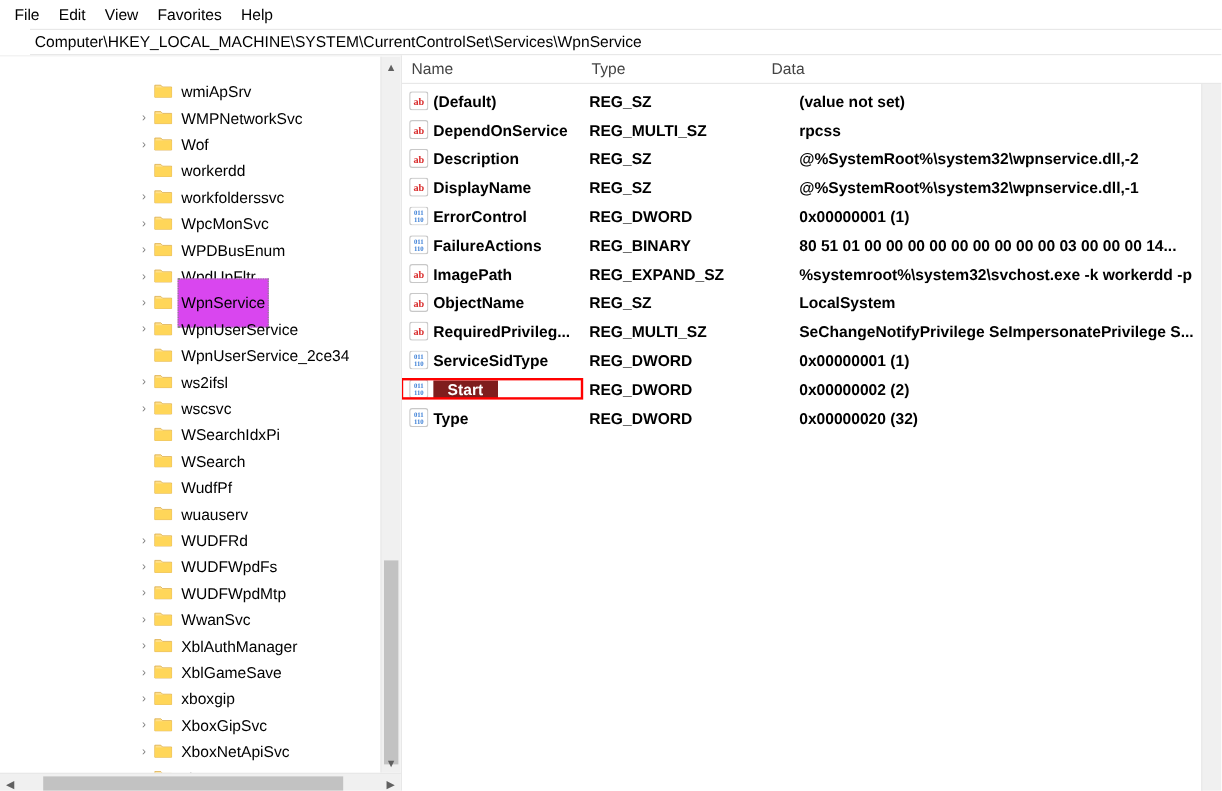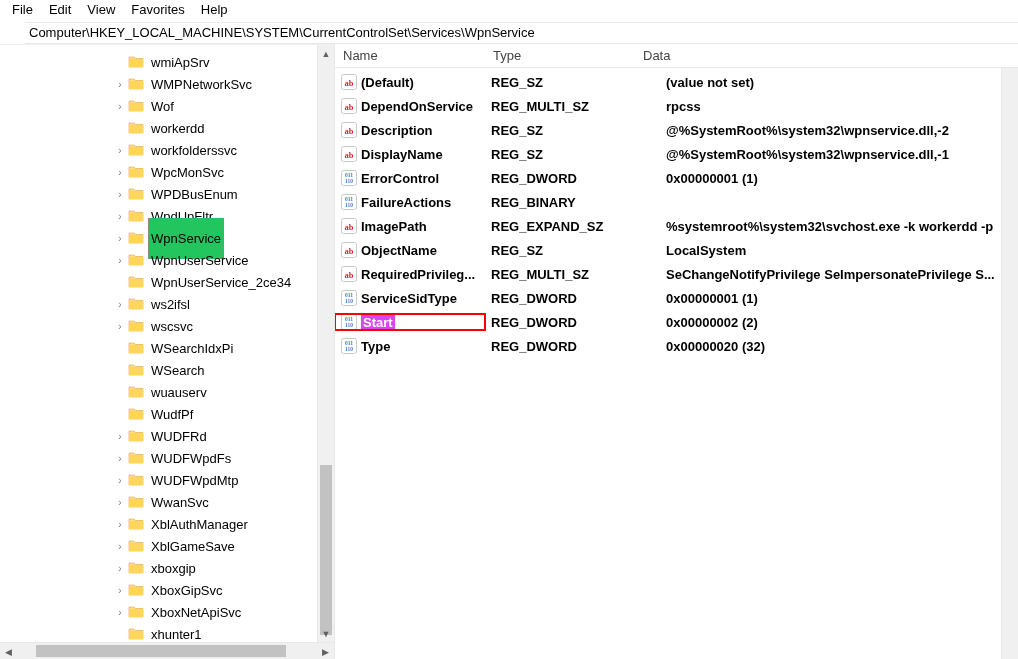--- a/index.html
+++ b/index.html
@@ -8,22 +8,22 @@
     width: 1018px; height: 659px;
     font-family: "Segoe UI", Tahoma, sans-serif;
     font-size: 13px;
     background: #fff;
     color: #000;
     overflow: hidden;
   }
   .menu-bar {
     height: 22px;
     display: flex;
-    align-items: flex-start;
-    padding: 0 4px;
+    align-items: center;
+    padding: 12px 4px;
     gap: 0;
   }
   .menu-bar .menu-item {
     padding: 2px 8px;
     cursor: default;
   }
   .address-bar {
     height: 22px;
     padding: 2px 4px;
     border-top: 1px solid #e8e8e8;
@@ -45,21 +45,21 @@
     flex-direction: column;
   }
   .tree-scroll {
     flex: 1;
     overflow: hidden;
     position: relative;
     border-top: 1px solid #f0f0f0;
   }
   .tree-list {
     position: absolute;
-    top: 4px; left: 0; right: 0;
+    top: 16px; left: 0; right: 0;
     padding-top: 2px;
   }
   .tree-row {
     display: flex;
     align-items: center;
     height: 22px;
     padding-left: 112px;
     white-space: nowrap;
   }
   .tree-row .chevron {
@@ -71,21 +71,21 @@
   .tree-row .chevron.empty { visibility: hidden; }
   .tree-row .folder-icon {
     width: 16px; height: 16px;
     margin-right: 4px;
     flex: 0 0 16px;
   }
   .tree-row .label {
     padding: 1px 3px;
   }
   .tree-row.selected .label {
-    background: #22c55e;
+    background: #d946ef;
     border: 1px dotted #888;
     padding: 12px 2px;
   }
   .tree-vscroll {
     position: absolute;
     right: 0; top: 0;
     width: 17px; height: 100%;
     background: #f0f0f0;
     border-left: 1px solid #e8e8e8;
   }
@@ -178,23 +178,23 @@
     white-space: nowrap;
   }
   .list-row .type-cell { width: 150px; flex: 0 0 150px; }
   .list-row .data-cell { flex: 1; margin-left: 25px; }
 
   .list-row.highlighted .icon-cell {
     outline: 2px solid #ff0000;
     outline-offset: -1px;
   }
   .list-row.highlighted .name-text span {
-    background: #d946ef;
+    background: #7f1d1d;
     color: #fff;
-    padding: 1px 2px;
+    padding: 1px 12px;
     text-align: center;
   }
 
   .list-vscroll {
     position: absolute;
     right: 0; top: 24px;
     width: 17px; bottom: 0;
     background: #f0f0f0;
     border-left: 1px solid #e8e8e8;
   }
@@ -338,28 +338,28 @@
             <svg class="folder-icon" viewBox="0 0 16 16">
               <use href="#folder-svg"></use>
             </svg>
             <span class="label">WSearch</span>
           </div>
           <div class="tree-row">
             <span class="chevron empty" style="visibility: hidden;">›</span>
             <svg class="folder-icon" viewBox="0 0 16 16">
               <use href="#folder-svg"></use>
             </svg>
+            <span class="label">WudfPf</span>
+          </div>
+          <div class="tree-row">
+            <span class="chevron empty" style="visibility: hidden;">›</span>
+            <svg class="folder-icon" viewBox="0 0 16 16">
+              <use href="#folder-svg"></use>
+            </svg>
             <span class="label">wuauserv</span>
-          </div>
-          <div class="tree-row">
-            <span class="chevron empty" style="visibility: hidden;">›</span>
-            <svg class="folder-icon" viewBox="0 0 16 16">
-              <use href="#folder-svg"></use>
-            </svg>
-            <span class="label">WudfPf</span>
           </div>
           <div class="tree-row">
             <span class="chevron">›</span>
             <svg class="folder-icon" viewBox="0 0 16 16">
               <use href="#folder-svg"></use>
             </svg>
             <span class="label">WUDFRd</span>
           </div>
           <div class="tree-row">
             <span class="chevron">›</span>
@@ -496,20 +496,21 @@
           <div class="cell data-cell">0x00000001 (1)</div>
         </div>
         <div class="list-row">
           <div class="cell icon-cell">
             <svg class="reg-icon" viewBox="0 0 16 16">
               <use href="#reg-binary-svg"></use>
             </svg>
             <span class="name-text">FailureActions</span>
           </div>
           <div class="cell type-cell">REG_BINARY</div>
+          <div class="cell data-cell">80 51 01 00 00 00 00 00 00 00 00 00 03 00 00 00 14...</div>
         </div>
         <div class="list-row">
           <div class="cell icon-cell">
             <svg class="reg-icon" viewBox="0 0 16 16">
               <use href="#reg-string-svg"></use>
             </svg>
             <span class="name-text">ImagePath</span>
           </div>
           <div class="cell type-cell">REG_EXPAND_SZ</div>
           <div class="cell data-cell">%systemroot%\system32\svchost.exe -k workerdd -p</div>

